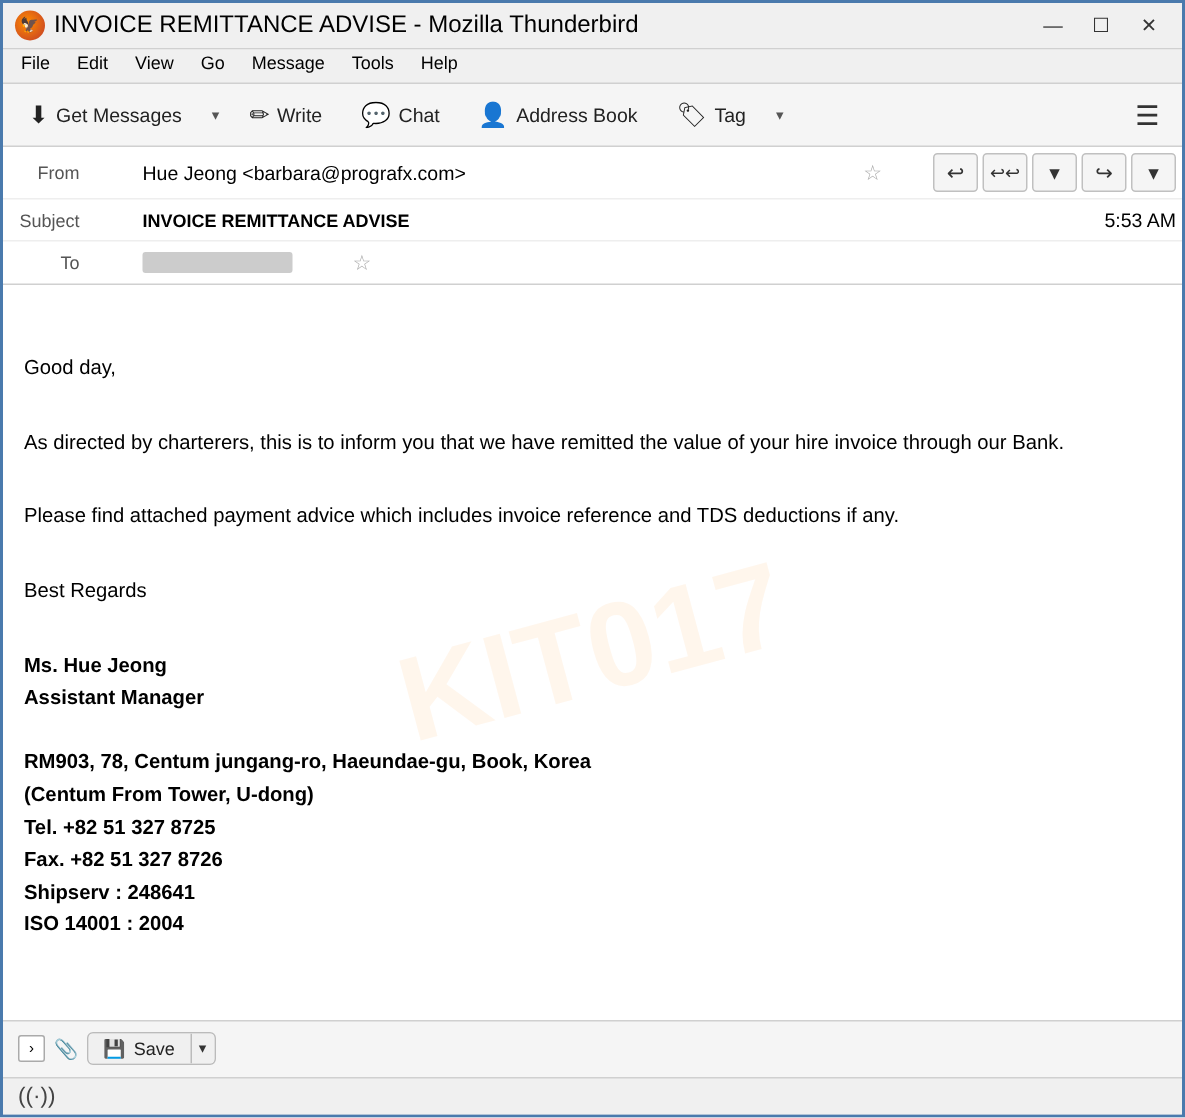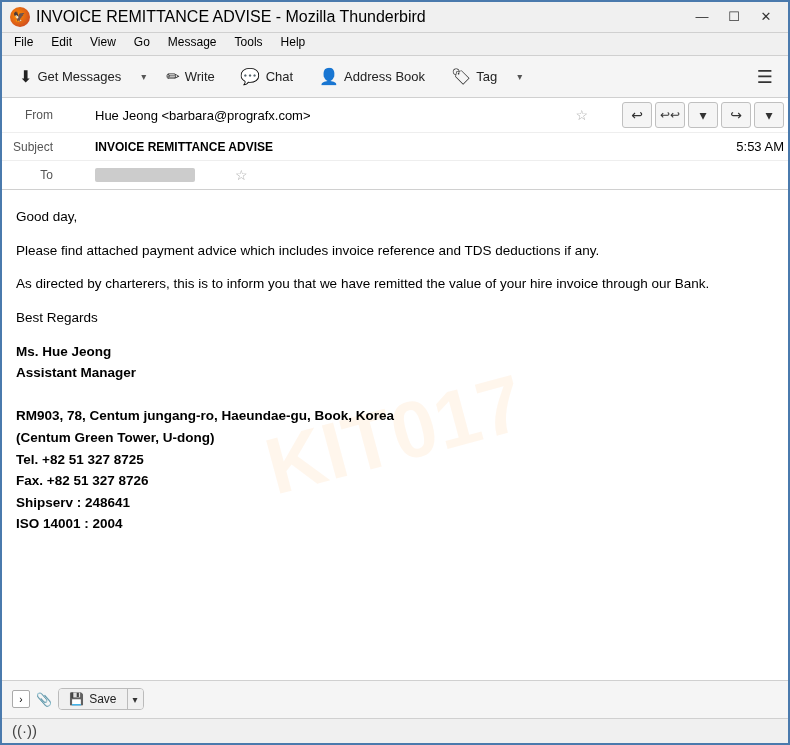--- a/index.html
+++ b/index.html
@@ -192,21 +192,21 @@
     
     .email-body {
       background: #fff;
       padding: 16px 14px;
       font-size: 13.5px;
       line-height: 1.6;
       overflow-y: auto;
       flex: 1;
       position: relative;
     }
-    .email-body p { margin-bottom: 12px; }
+    .email-body p { margin-bottom: 12px; margin-top: 28px; }
     .email-body .bold { font-weight: bold; }
 
     
     .watermark {
       position: absolute;
       top: 50%;
       left: 50%;
       transform: translate(-50%, -50%) rotate(-15deg);
       opacity: 0.07;
       font-size: 80px;
@@ -406,29 +406,29 @@
         <span class="email-field-label">To</span>
         <span class="to-blurred"></span>
         <span class="star-icon">☆</span>
       </div>
     </div>
 
     <div class="email-body" style="flex:1; overflow-y:auto;">
       <div class="watermark">KIT017</div>
       <div class="email-body-content">
         <p>Good day,</p>
+        <p>As directed by charterers, this is to inform you that we have remitted the value of your hire invoice through our Bank.</p>
         <p>Please find attached payment advice which includes invoice reference and TDS deductions if any.</p>
-        <p>As directed by charterers, this is to inform you that we have remitted the value of your hire invoice through our Bank.</p>
         <p>Best  Regards</p>
         <p>
           <span class="bold">Ms. Hue Jeong</span><br>
           <span class="bold">Assistant Manager</span><br>
           <br>
           <span class="bold">RM903, 78, Centum jungang-ro, Haeundae-gu, Book, Korea</span><br>
-          <span class="bold">(Centum Green Tower, U-dong)</span><br>
+          <span class="bold">(Centum From Tower, U-dong)</span><br>
           <span class="bold">Tel. +82 51 327 8725</span><br>
           <span class="bold">Fax. +82 51 327 8726</span><br>
           <span class="bold">Shipserv : 248641</span><br>
           <span class="bold">ISO 14001 : 2004</span>
         </p>
       </div>
     </div>
 
     <div class="attachment-bar">
       <button class="attachment-expand-btn">›</button>

